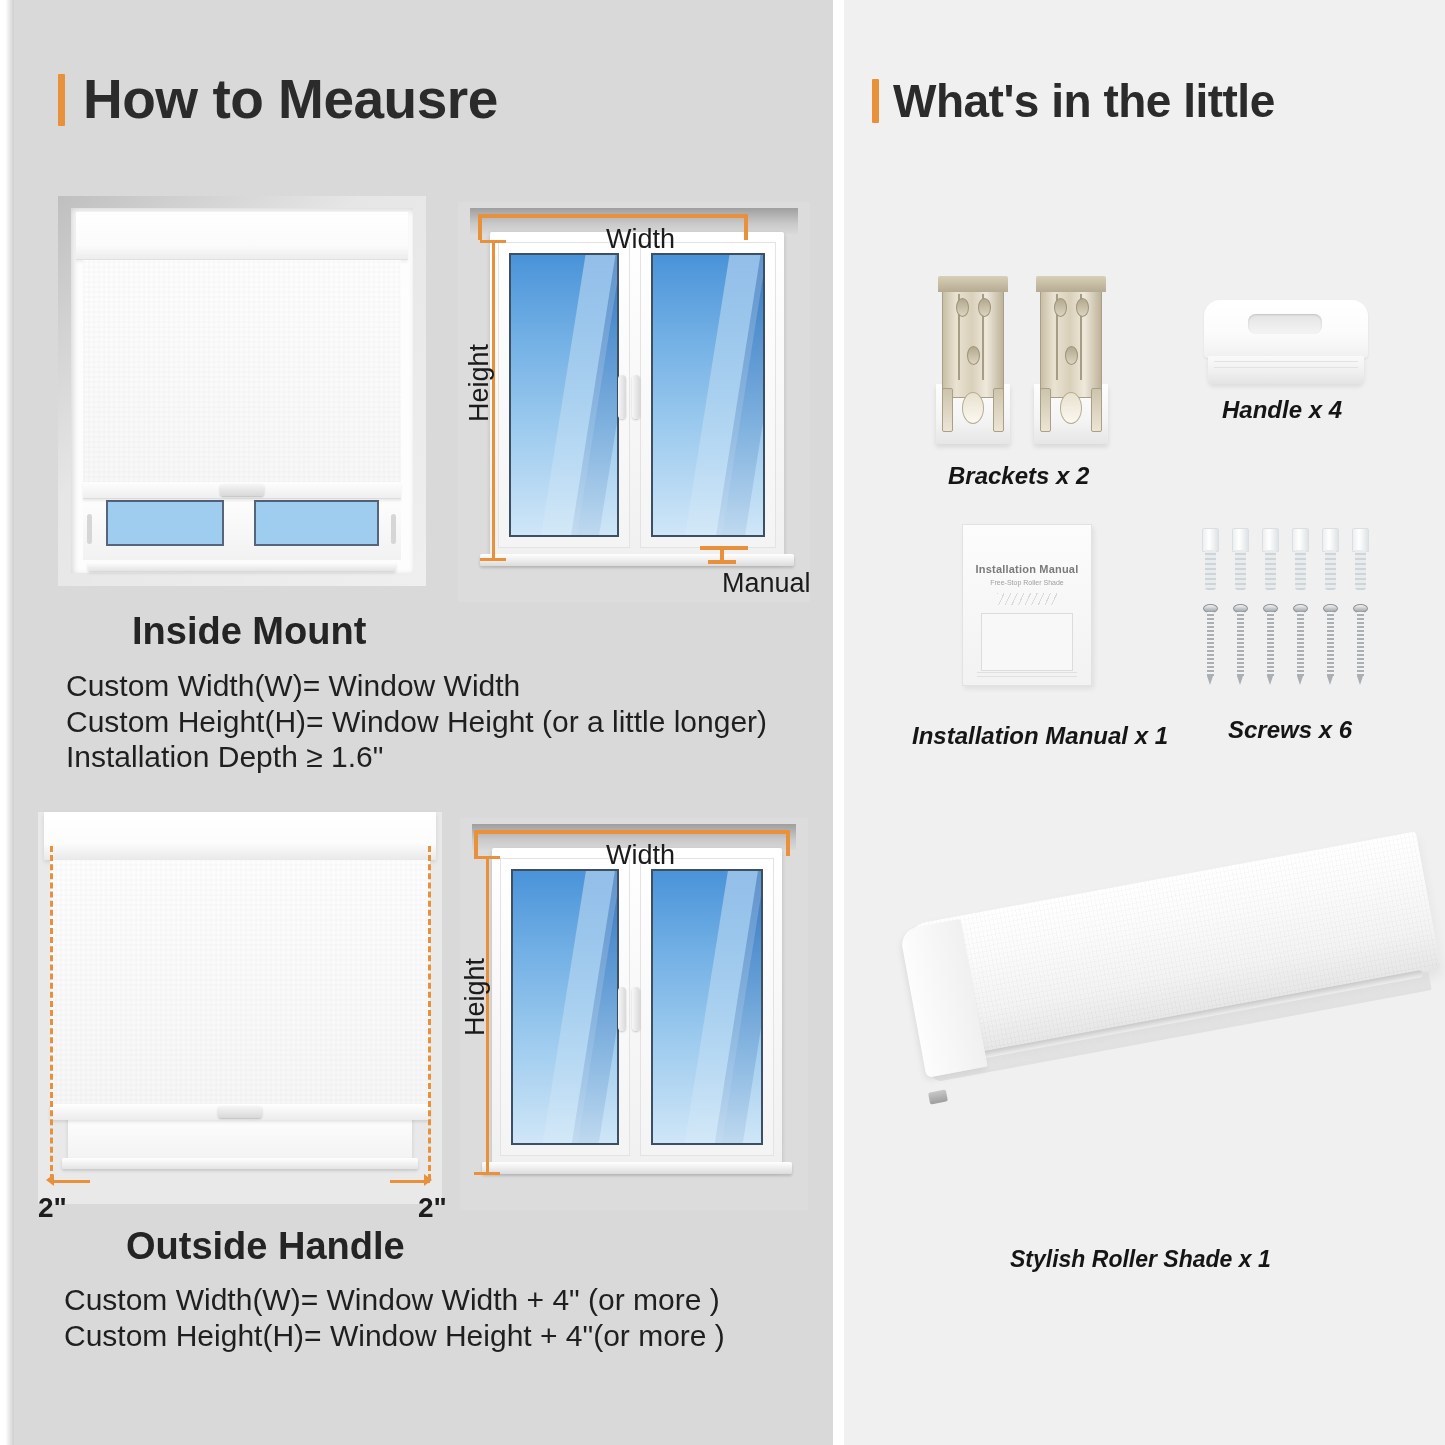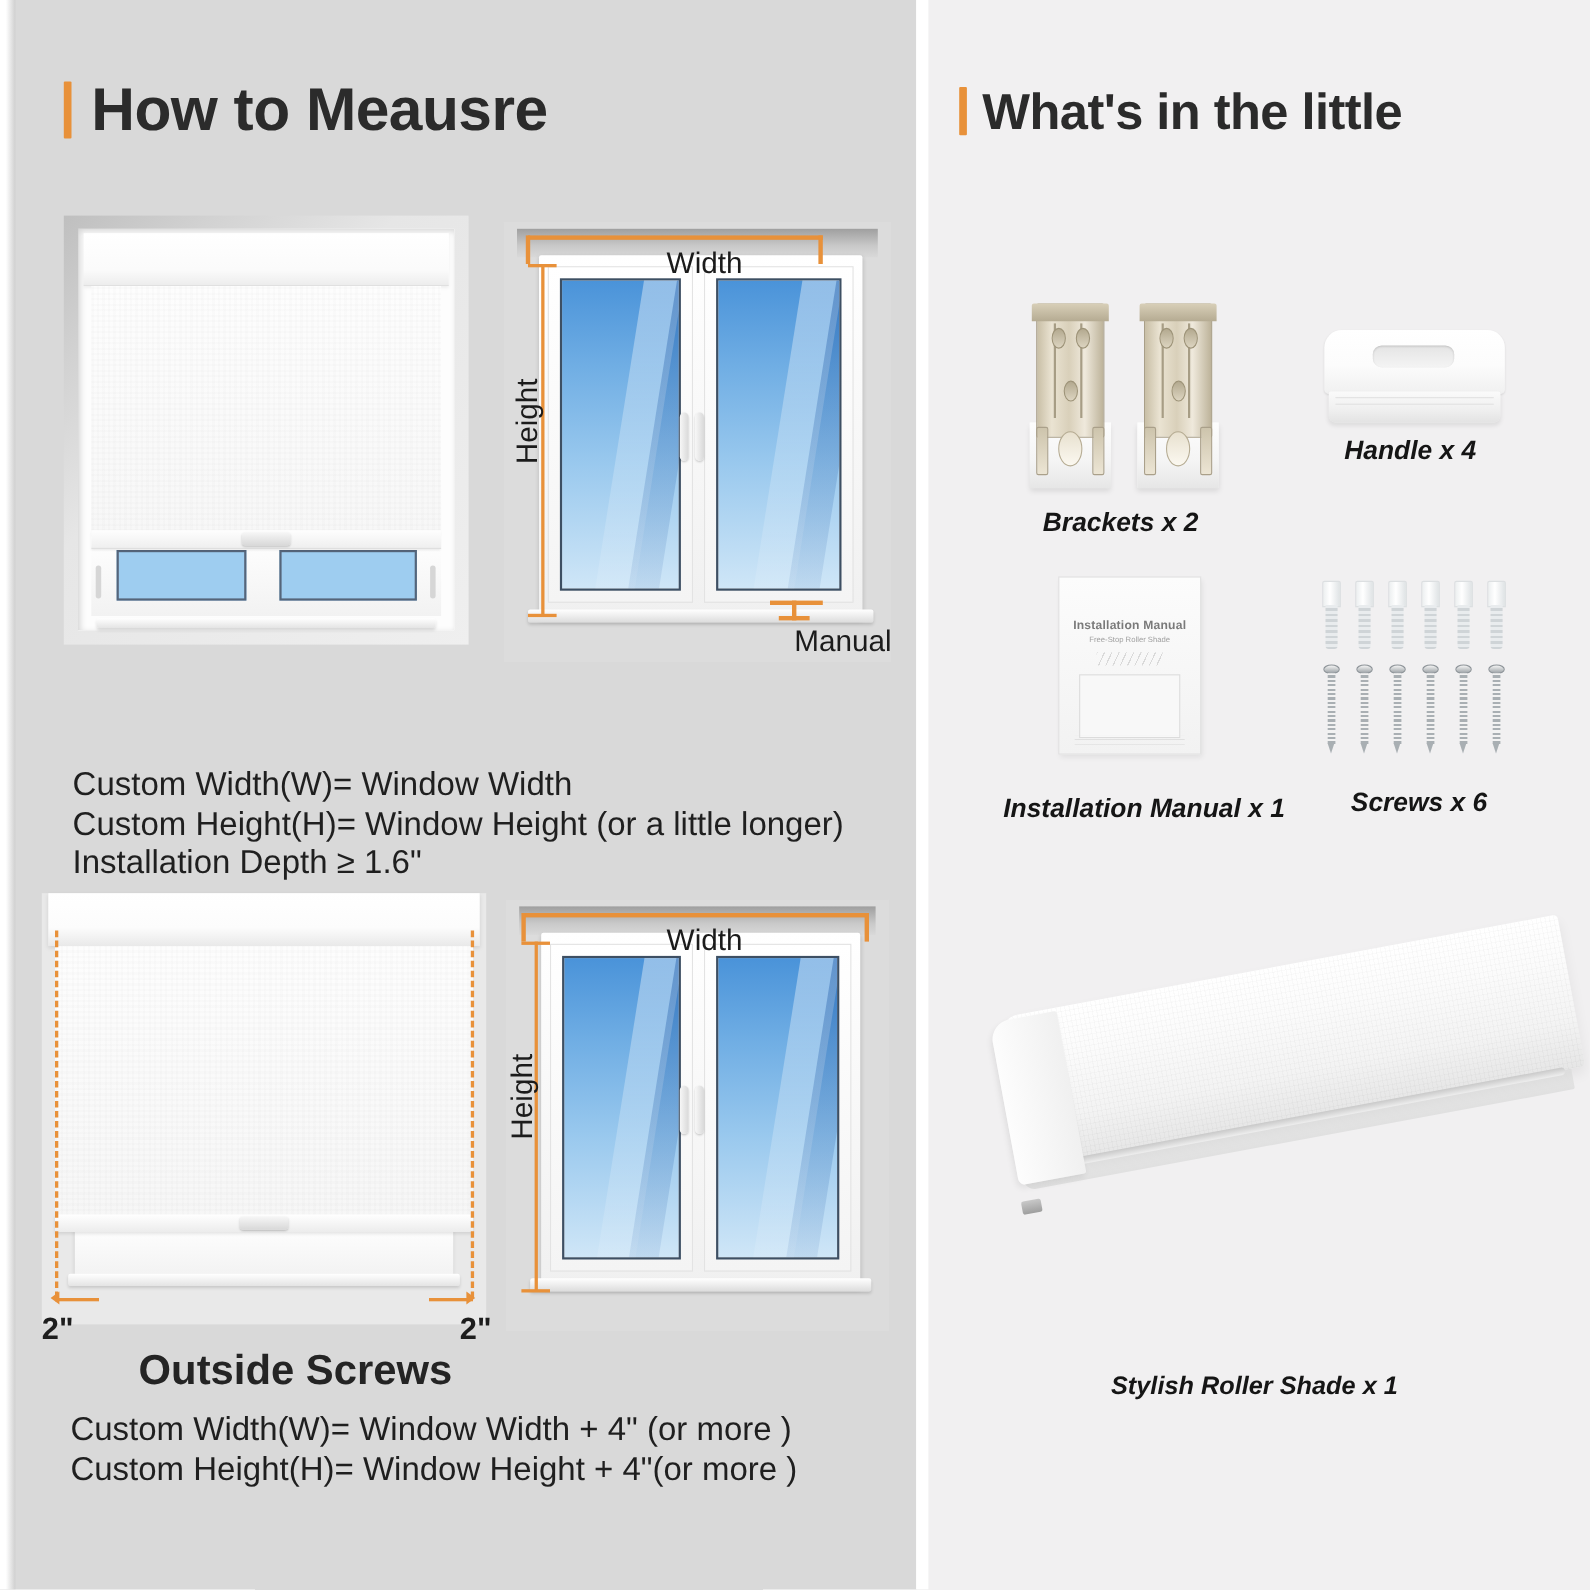--- a/index.html
+++ b/index.html
@@ -189,21 +189,21 @@
   
   .mount-title{
     position:absolute; font-size:38px; font-weight:bold; color:#242424;
     white-space:nowrap;
   }
   .mount-lines{ position:absolute; }
   .mount-lines div{
     font-size:30px; color:#1f1f1f; line-height:1.19; white-space:nowrap;
   }
   #inside-title { left:132px; top:610px; }
-  #inside-lines { left:66px; top:668px;margin-top:28px; }
+  #inside-lines { left:66px; top:668px; }
   #outside-title{ left:126px; top:1225px; }
   #outside-lines{ left:64px; top:1282px; }
 
   
   .pkg-label{
     position:absolute; font-size:24px; font-weight:bold; font-style:italic;
     color:#151515; white-space:nowrap; font-family:"Liberation Sans", sans-serif;
   }
 
   
@@ -440,20 +440,21 @@
     <div class="mark-o" style="left:22px;  top:356px; width:26px; height:3px;"></div>
     <div class="mark-o" style="left:242px; top:344px; width:48px; height:4px;"></div>
     <div class="mark-o" style="left:262px; top:344px; width:4px; height:18px;"></div>
     <div class="mark-o" style="left:250px; top:358px; width:28px; height:4px;"></div>
 
     <div class="win-label" style="left:148px; top:22px;">Width</div>
     <div class="win-label vertical-label" style="left:6px; top:142px;">Height</div>
     <div class="win-label" style="left:264px; top:366px;">Manual</div>
   </div>
 
+  <div class="mount-title" id="inside-title">Inside Mount</div>
   <div class="mount-lines" id="inside-lines">
     <div>Custom Width(W)= Window Width</div>
     <div>Custom Height(H)= Window Height (or a little longer)</div>
     <div>Installation Depth ≥ 1.6"</div>
   </div>
 
   <div class="shade-fig" id="outside-fig">
     <div class="om-wall"></div>
     <div class="om-head"></div>
     <div class="om-fabric"></div>
@@ -499,21 +500,21 @@
     <div class="mark-o" style="left:14px;  top:12px; width:4px; height:26px;"></div>
     <div class="mark-o" style="left:326px; top:12px; width:4px; height:26px;"></div>
     <div class="mark-o" style="left:26px;  top:38px; width:3px; height:318px;"></div>
     <div class="mark-o" style="left:14px;  top:38px; width:26px; height:3px;"></div>
     <div class="mark-o" style="left:14px;  top:354px; width:26px; height:3px;"></div>
 
     <div class="win-label" style="left:146px; top:22px;">Width</div>
     <div class="win-label vertical-label" style="left:0px; top:140px;">Height</div>
   </div>
 
-  <div class="mount-title" id="outside-title">Outside Screws</div>
+  <div class="mount-title" id="outside-title">Outside Handle</div>
   <div class="mount-lines" id="outside-lines">
     <div>Custom Width(W)= Window Width + 4" (or more )</div>
     <div>Custom Height(H)= Window Height + 4"(or more )</div>
   </div>
 
   <div class="panel-right"></div>
 
   <div class="heading" id="heading-right">
     <span class="accent"></span>
     <span class="htxt">What's in the little</span>

